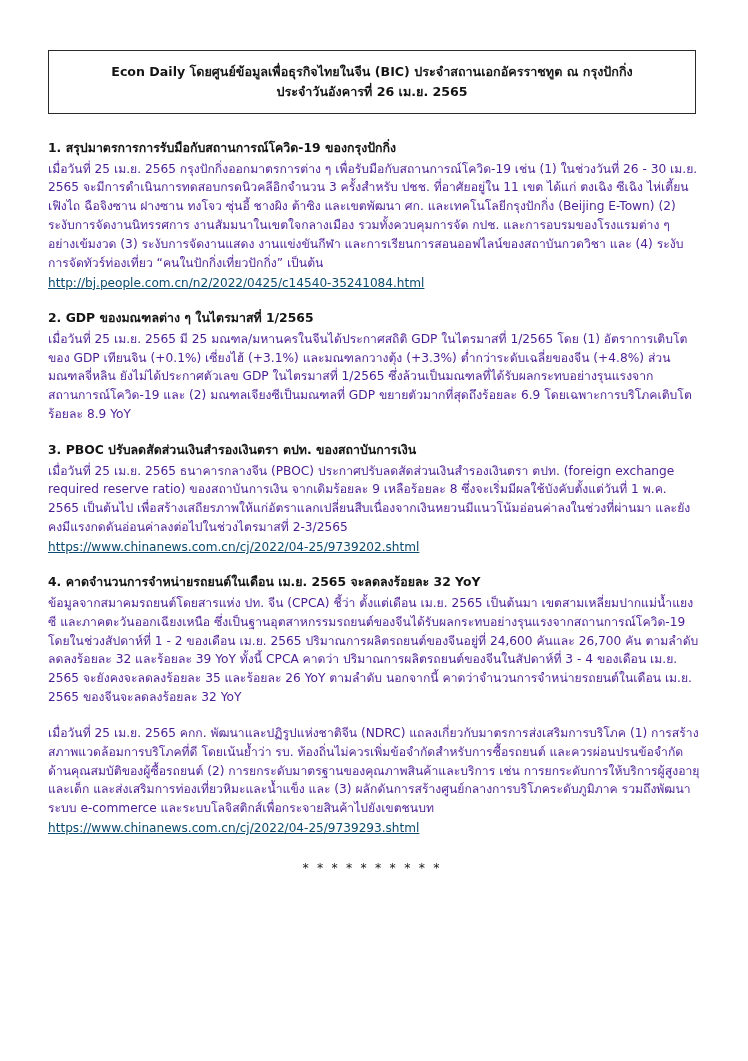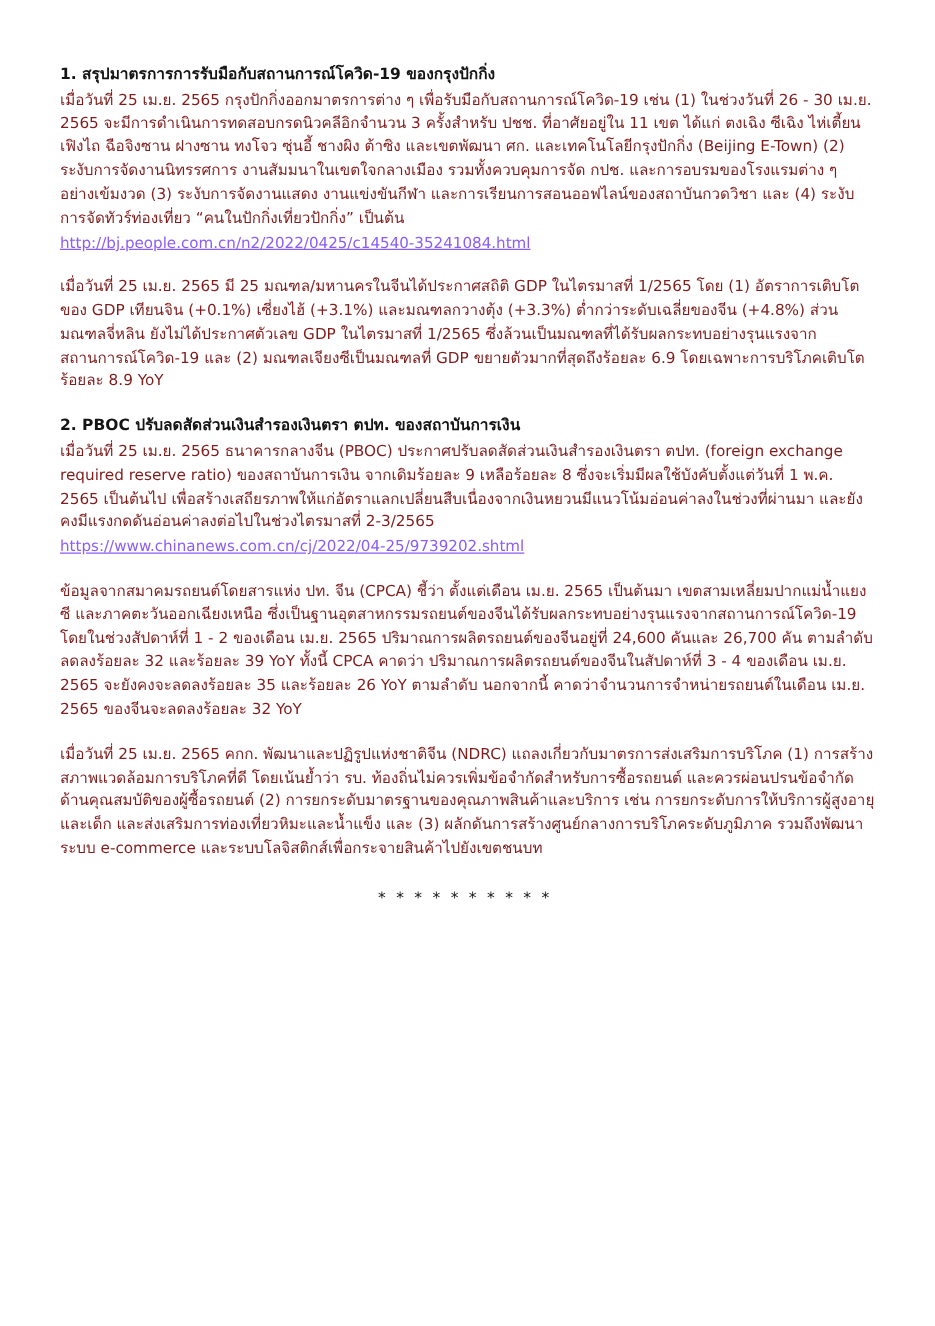--- a/index.html
+++ b/index.html
@@ -45,75 +45,84 @@
   .section-heading {
     font-weight: bold;
     font-size: 12.4px;
     line-height: 1.5;
     color: #141414;
     margin-bottom: 2px;
   }
   .section-body {
     font-size: 12.2px;
     line-height: 1.545;
-    color: #7f1d1d;
+    color: #4c1d95;
     text-align: left;
     white-space: pre-wrap;
   }
   .links {
     margin-top: 1px;
   }
   .link {
     display: block;
     font-size: 12.1px;
     line-height: 1.52;
-    color: #8b5cf6;
+    color: #0c4a6e;
     text-decoration: underline;
     text-underline-offset: 1px;
     cursor: pointer;
     word-break: break-all;
   }
   
   .footer {
     margin-top: 22px;
     text-align: center;
     font-size: 12.4px;
     letter-spacing: 2.2px;
     color: #1a1a1a;
   }
 </style>
 </head>
 <body>
 
 <div class="page">
 
+  <div class="header-box">
+    <div class="header-line">Econ Daily โดยศูนย์ข้อมูลเพื่อธุรกิจไทยในจีน (BIC) ประจำสถานเอกอัครราชทูต ณ กรุงปักกิ่ง</div>
+    <div class="header-line">ประจำวันอังคารที่ 26 เม.ย. 2565</div>
+  </div>
 
   <div id="sections-container">
       <div class="section">
         <div class="section-heading">1. สรุปมาตรการการรับมือกับสถานการณ์โควิด-19 ของกรุงปักกิ่ง</div>
         <div class="section-body">เมื่อวันที่ 25 เม.ย. 2565 กรุงปักกิ่งออกมาตรการต่าง ๆ เพื่อรับมือกับสถานการณ์โควิด-19 เช่น (1) ในช่วงวันที่ 26 - 30 เม.ย. 2565 จะมีการดำเนินการทดสอบกรดนิวคลีอิกจำนวน 3 ครั้งสำหรับ ปชช. ที่อาศัยอยู่ใน 11 เขต ได้แก่ ตงเฉิง ซีเฉิง ไห่เตี้ยน เฟิงไถ ฉือจิงซาน ฝางซาน ทงโจว ซุ่นอี้ ชางผิง ต้าซิง และเขตพัฒนา ศก. และเทคโนโลยีกรุงปักกิ่ง (Beijing E-Town) (2) ระงับการจัดงานนิทรรศการ งานสัมมนาในเขตใจกลางเมือง รวมทั้งควบคุมการจัด กปช. และการอบรมของโรงแรมต่าง ๆ อย่างเข้มงวด (3) ระงับการจัดงานแสดง งานแข่งขันกีฬา และการเรียนการสอนออฟไลน์ของสถาบันกวดวิชา และ (4) ระงับการจัดทัวร์ท่องเที่ยว “คนในปักกิ่งเที่ยวปักกิ่ง” เป็นต้น</div>
         <div class="links">
           <a class="link">http://bj.people.com.cn/n2/2022/0425/c14540-35241084.html</a>
         </div>
       </div>
       <div class="section">
+        <div class="section-heading">2. GDP ของมณฑลต่าง ๆ ในไตรมาสที่ 1/2565</div>
         <div class="section-body">เมื่อวันที่ 25 เม.ย. 2565 มี 25 มณฑล/มหานครในจีนได้ประกาศสถิติ GDP ในไตรมาสที่ 1/2565 โดย (1) อัตราการเติบโตของ GDP เทียนจิน (+0.1%) เซี่ยงไฮ้ (+3.1%) และมณฑลกวางตุ้ง (+3.3%) ต่ำกว่าระดับเฉลี่ยของจีน (+4.8%) ส่วนมณฑลจี่หลิน ยังไม่ได้ประกาศตัวเลข GDP ในไตรมาสที่ 1/2565 ซึ่งล้วนเป็นมณฑลที่ได้รับผลกระทบอย่างรุนแรงจากสถานการณ์โควิด-19 และ (2) มณฑลเจียงซีเป็นมณฑลที่ GDP ขยายตัวมากที่สุดถึงร้อยละ 6.9 โดยเฉพาะการบริโภคเติบโตร้อยละ 8.9 YoY</div>
         <div class="links">
         </div>
       </div>
       <div class="section">
-        <div class="section-heading">2. PBOC ปรับลดสัดส่วนเงินสำรองเงินตรา ตปท. ของสถาบันการเงิน</div>
+        <div class="section-heading">3. PBOC ปรับลดสัดส่วนเงินสำรองเงินตรา ตปท. ของสถาบันการเงิน</div>
         <div class="section-body">เมื่อวันที่ 25 เม.ย. 2565 ธนาคารกลางจีน (PBOC) ประกาศปรับลดสัดส่วนเงินสำรองเงินตรา ตปท. (foreign exchange required reserve ratio) ของสถาบันการเงิน จากเดิมร้อยละ 9 เหลือร้อยละ 8 ซึ่งจะเริ่มมีผลใช้บังคับตั้งแต่วันที่ 1 พ.ค. 2565 เป็นต้นไป เพื่อสร้างเสถียรภาพให้แก่อัตราแลกเปลี่ยนสืบเนื่องจากเงินหยวนมีแนวโน้มอ่อนค่าลงในช่วงที่ผ่านมา และยังคงมีแรงกดดันอ่อนค่าลงต่อไปในช่วงไตรมาสที่ 2-3/2565</div>
         <div class="links">
           <a class="link">https://www.chinanews.com.cn/cj/2022/04-25/9739202.shtml</a>
         </div>
       </div>
       <div class="section">
+        <div class="section-heading">4. คาดจำนวนการจำหน่ายรถยนต์ในเดือน เม.ย. 2565 จะลดลงร้อยละ 32 YoY</div>
         <div class="section-body">ข้อมูลจากสมาคมรถยนต์โดยสารแห่ง ปท. จีน (CPCA) ชี้ว่า ตั้งแต่เดือน เม.ย. 2565 เป็นต้นมา เขตสามเหลี่ยมปากแม่น้ำแยงซี และภาคตะวันออกเฉียงเหนือ ซึ่งเป็นฐานอุตสาหกรรมรถยนต์ของจีนได้รับผลกระทบอย่างรุนแรงจากสถานการณ์โควิด-19 โดยในช่วงสัปดาห์ที่ 1 - 2 ของเดือน เม.ย. 2565 ปริมาณการผลิตรถยนต์ของจีนอยู่ที่ 24,600 คันและ 26,700 คัน ตามลำดับ ลดลงร้อยละ 32 และร้อยละ 39 YoY ทั้งนี้ CPCA คาดว่า ปริมาณการผลิตรถยนต์ของจีนในสัปดาห์ที่ 3 - 4 ของเดือน เม.ย. 2565 จะยังคงจะลดลงร้อยละ 35 และร้อยละ 26 YoY ตามลำดับ นอกจากนี้ คาดว่าจำนวนการจำหน่ายรถยนต์ในเดือน เม.ย. 2565 ของจีนจะลดลงร้อยละ 32 YoY</div>
       </div>
       <div class="section">
         <div class="section-body">เมื่อวันที่ 25 เม.ย. 2565 คกก. พัฒนาและปฏิรูปแห่งชาติจีน (NDRC) แถลงเกี่ยวกับมาตรการส่งเสริมการบริโภค (1) การสร้างสภาพแวดล้อมการบริโภคที่ดี โดยเน้นย้ำว่า รบ. ท้องถิ่นไม่ควรเพิ่มข้อจำกัดสำหรับการซื้อรถยนต์ และควรผ่อนปรนข้อจำกัดด้านคุณสมบัติของผู้ซื้อรถยนต์ (2) การยกระดับมาตรฐานของคุณภาพสินค้าและบริการ เช่น การยกระดับการให้บริการผู้สูงอายุและเด็ก และส่งเสริมการท่องเที่ยวหิมะและน้ำแข็ง และ (3) ผลักดันการสร้างศูนย์กลางการบริโภคระดับภูมิภาค รวมถึงพัฒนาระบบ e-commerce และระบบโลจิสติกส์เพื่อกระจายสินค้าไปยังเขตชนบท</div>
+        <div class="links">
+          <a class="link">https://www.chinanews.com.cn/cj/2022/04-25/9739293.shtml</a>
+        </div>
       </div>
     </div>
 
   <div class="footer">* * * * * * * * * *</div>
 
 </div>
 
 </body></html>

